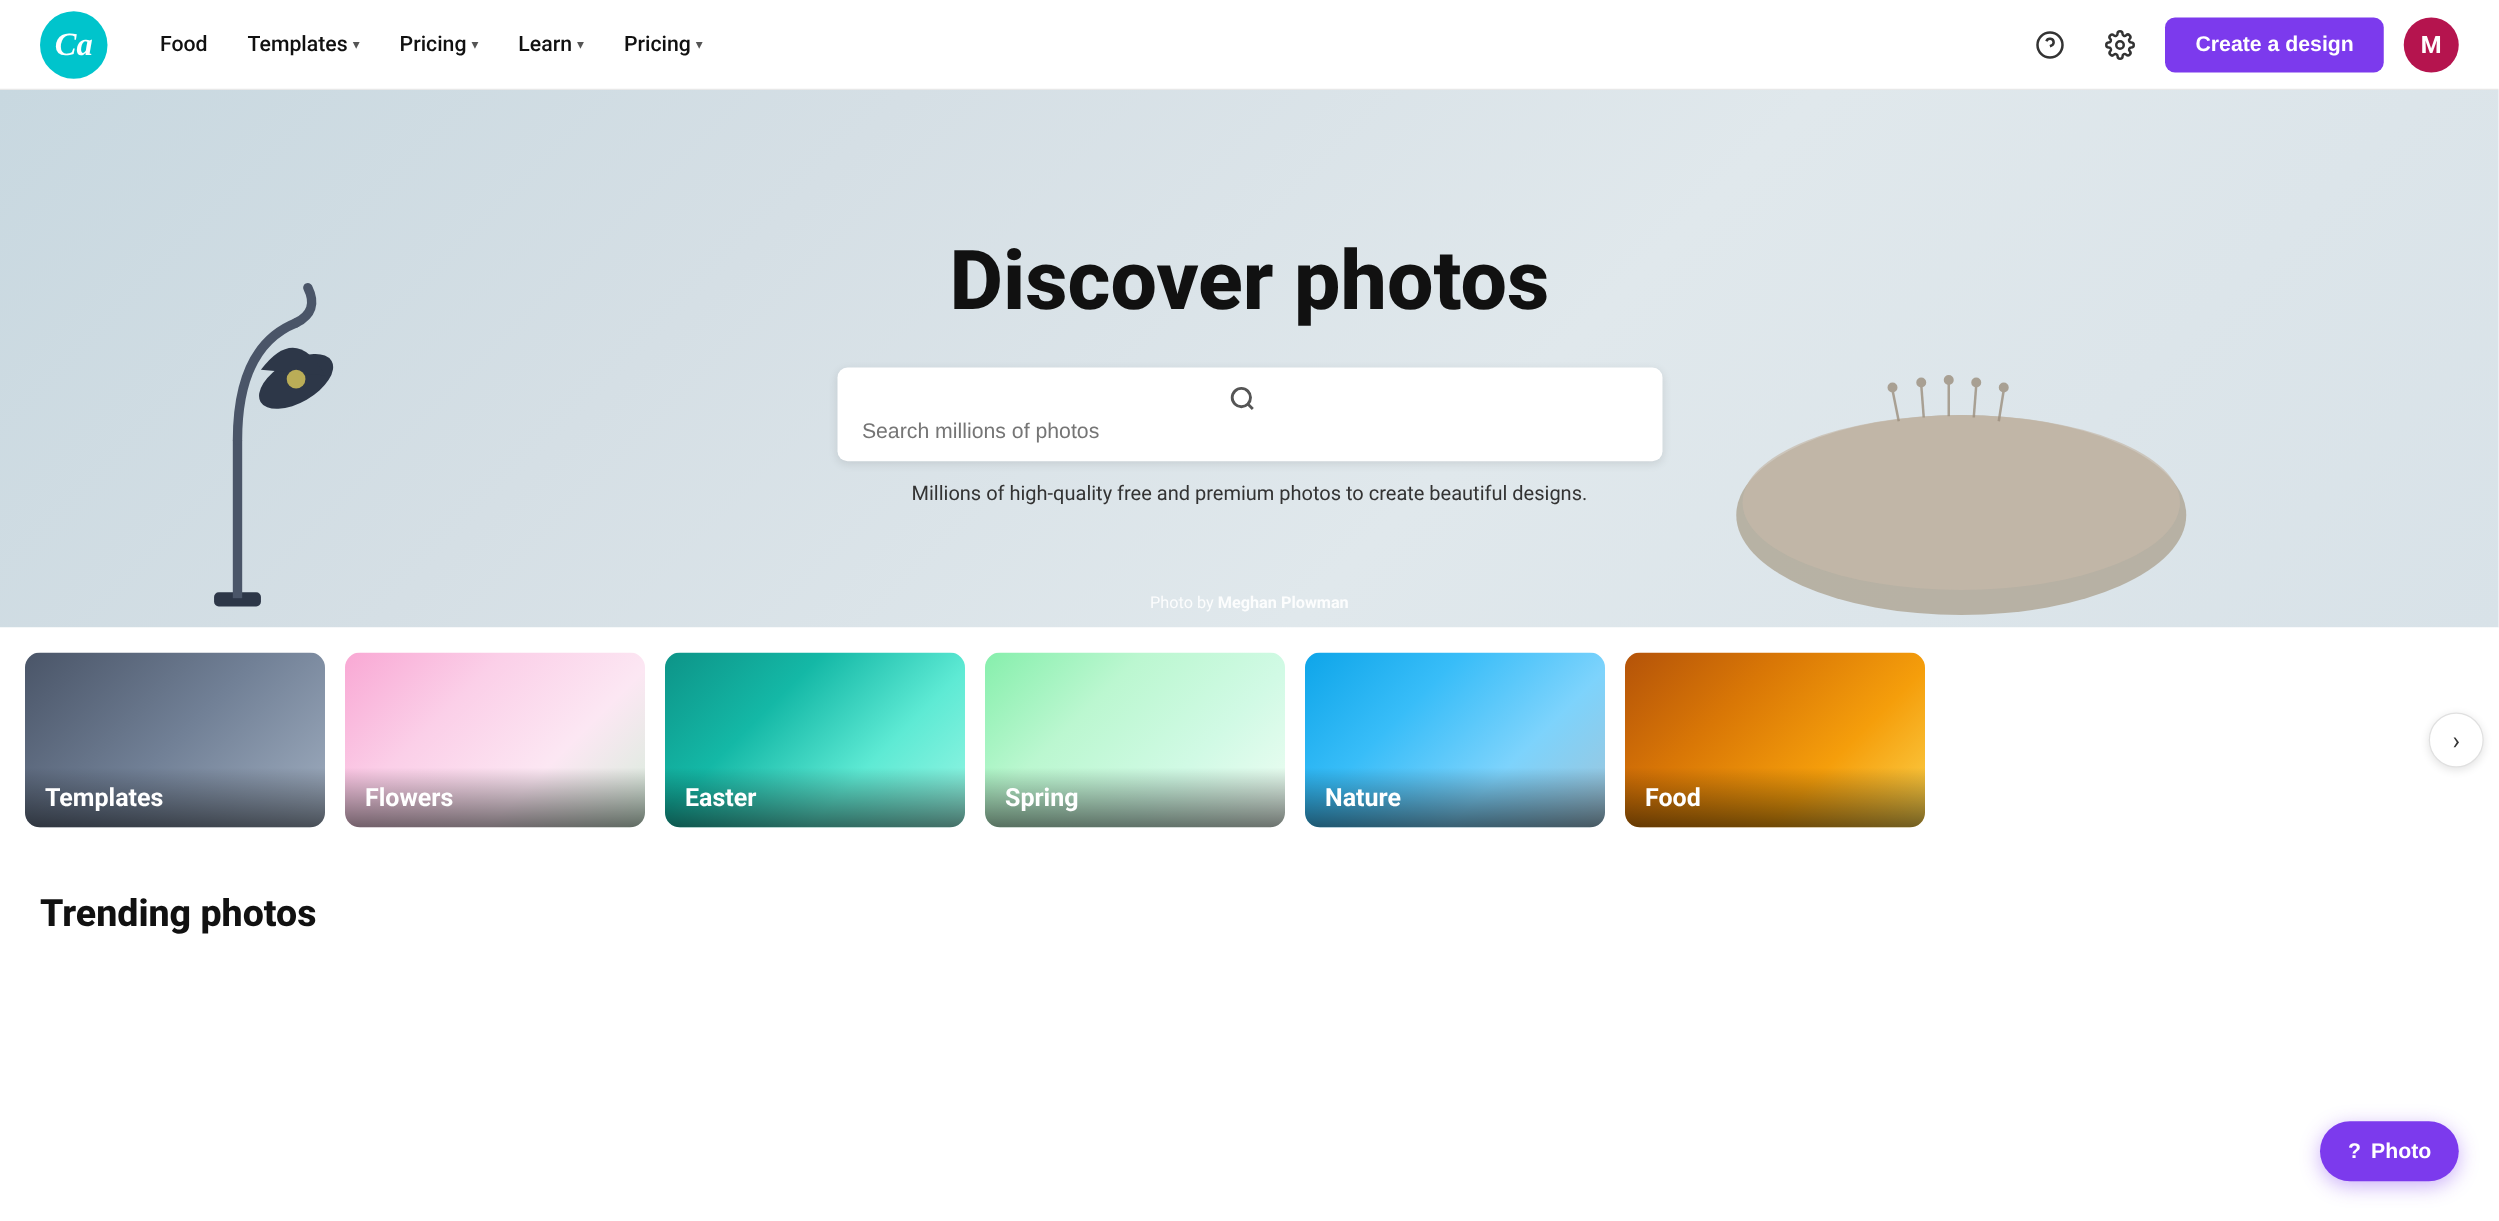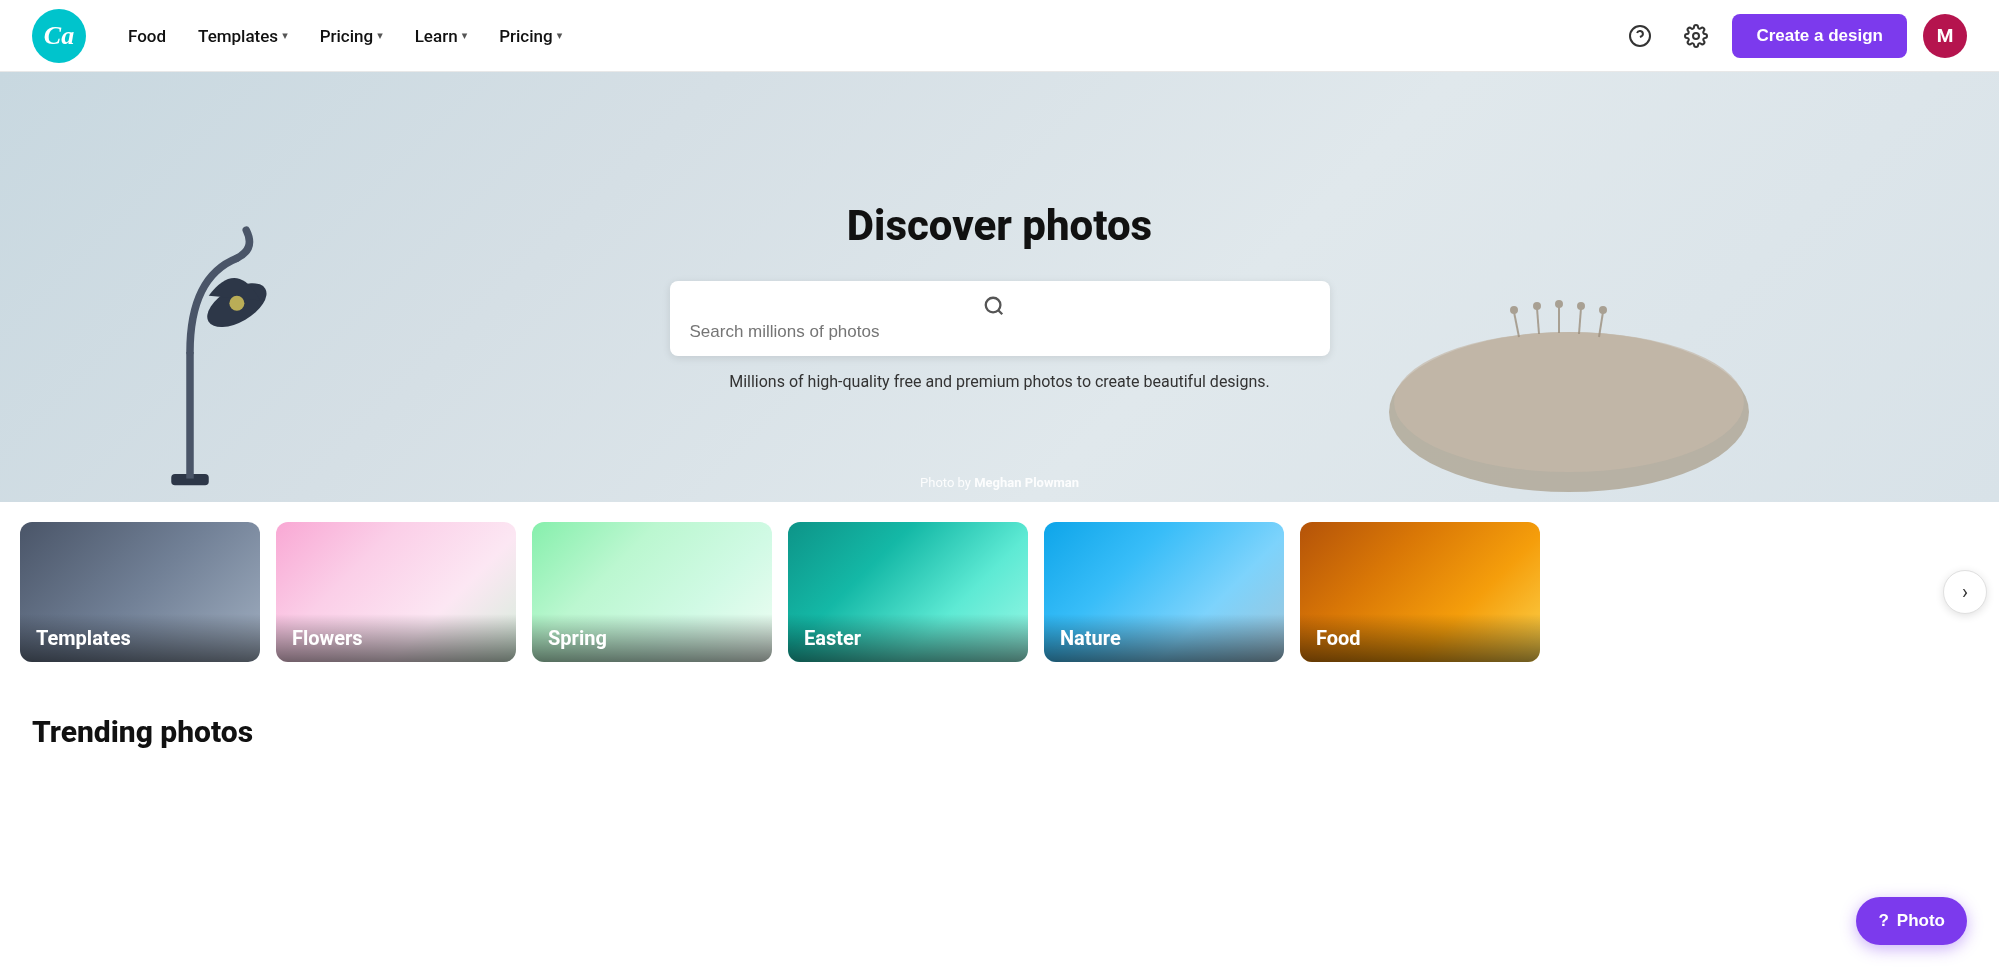--- a/index.html
+++ b/index.html
@@ -52,21 +52,21 @@
       display: flex; align-items: flex-end;
     }
     .lamp-svg { width: 180px; height: 300px; }
     .hero-bg-pillow {
       position: absolute; right: 15%; bottom: 0; width: 350px; height: 200px;
     }
     .hero-content {
       position: relative; z-index: 2; text-align: center; padding: 60px 20px 40px;
     }
     .hero-title {
-      font-size: 42px; font-weight: 800; color: #111; margin-bottom: 32px; line-height: 1.1;
+      font-size: 66px; font-weight: 800; color: #111; margin-bottom: 32px; line-height: 1.1;
     }
     .search-bar {
       display: flex; align-items: center;
       background: #fff; border-radius: 8px; padding: 14px 20px;
       width: 660px; max-width: 90vw; margin: 0 auto 16px;
       box-shadow: 0 2px 8px rgba(0,0,0,0.1);
       flex-direction: column;
     }
     .search-icon-wrap { color: #555; font-size: 20px; margin-right: 12px; }
     .search-input {
@@ -238,26 +238,26 @@
   <div class="category-scroll" id="cat-scroll">
   <div class="category-card">
     <div class="category-card-bg cat-bg-background"></div>
     <div class="category-label">Templates</div>
   </div>
       <div class="category-card">
     <div class="category-card-bg cat-bg-flowers"></div>
     <div class="category-label">Flowers</div>
   </div>
       <div class="category-card">
+    <div class="category-card-bg cat-bg-easter"></div>
+    <div class="category-label">Easter</div>
+  </div>
+      <div class="category-card">
     <div class="category-card-bg cat-bg-spring"></div>
     <div class="category-label">Spring</div>
-  </div>
-      <div class="category-card">
-    <div class="category-card-bg cat-bg-easter"></div>
-    <div class="category-label">Easter</div>
   </div>
       <div class="category-card">
     <div class="category-card-bg cat-bg-nature"></div>
     <div class="category-label">Nature</div>
   </div>
       <div class="category-card">
     <div class="category-card-bg cat-bg-food"></div>
     <div class="category-label">Food</div>
   </div>
     </div>

